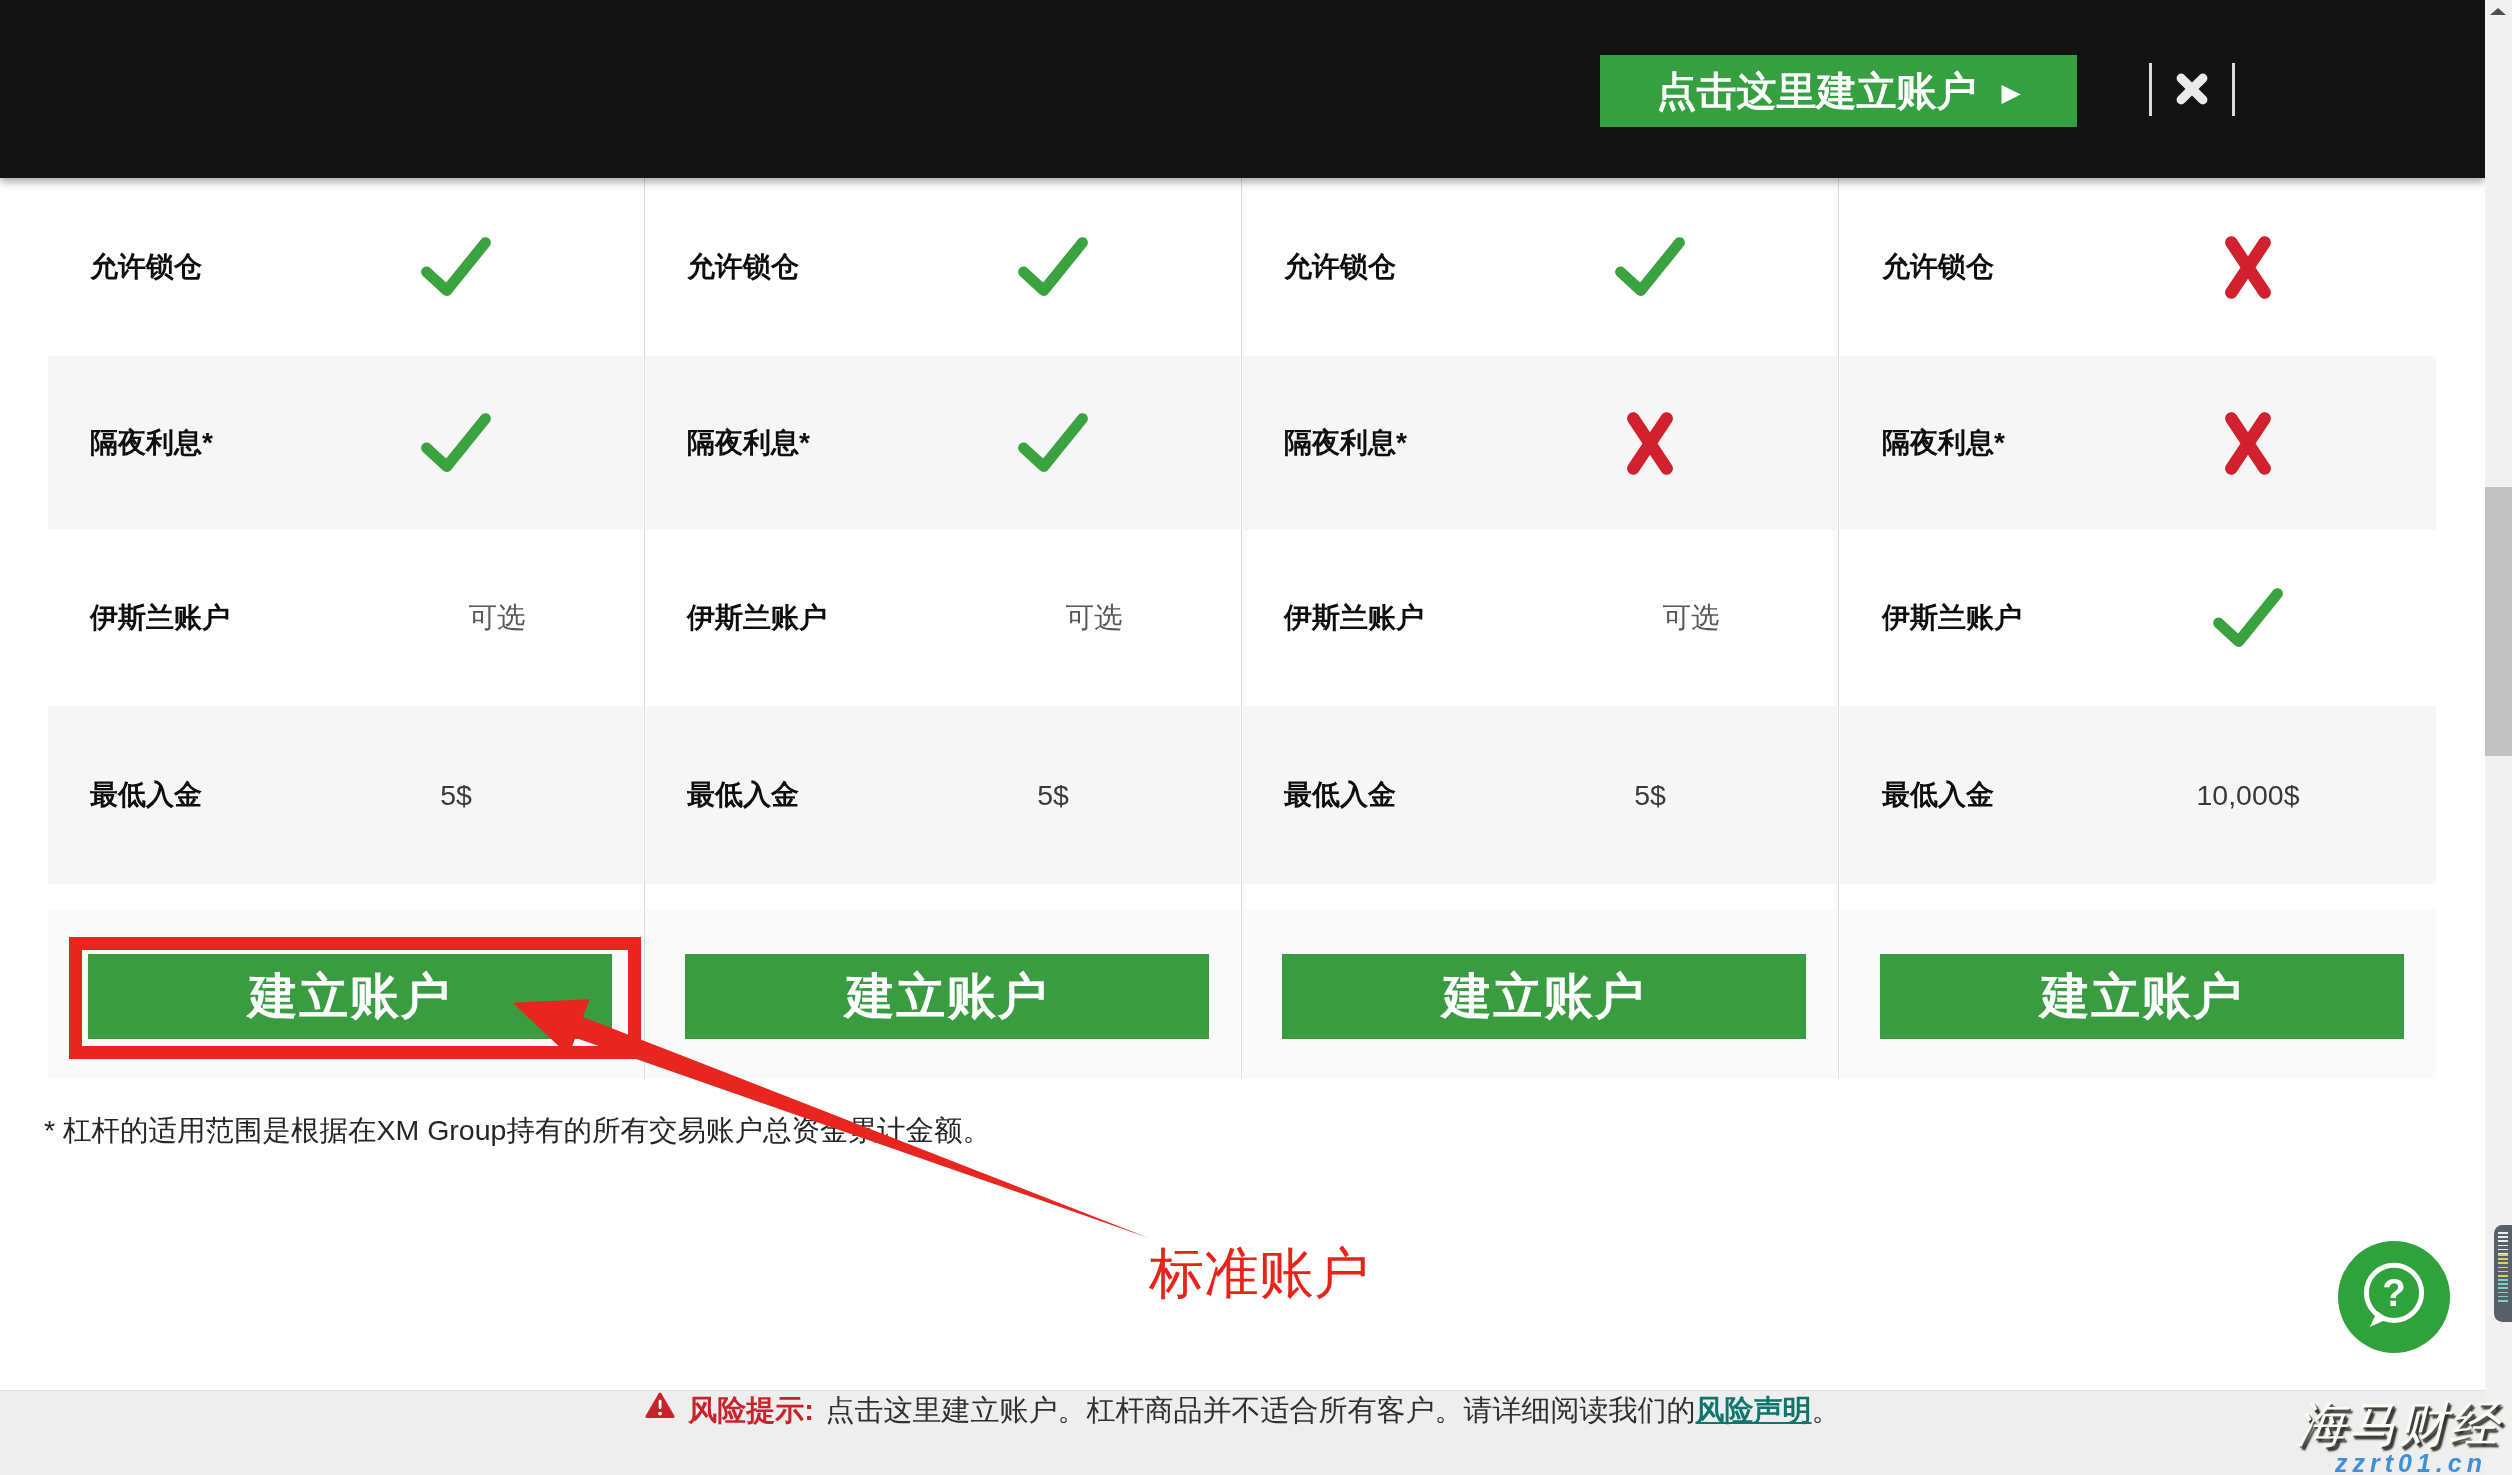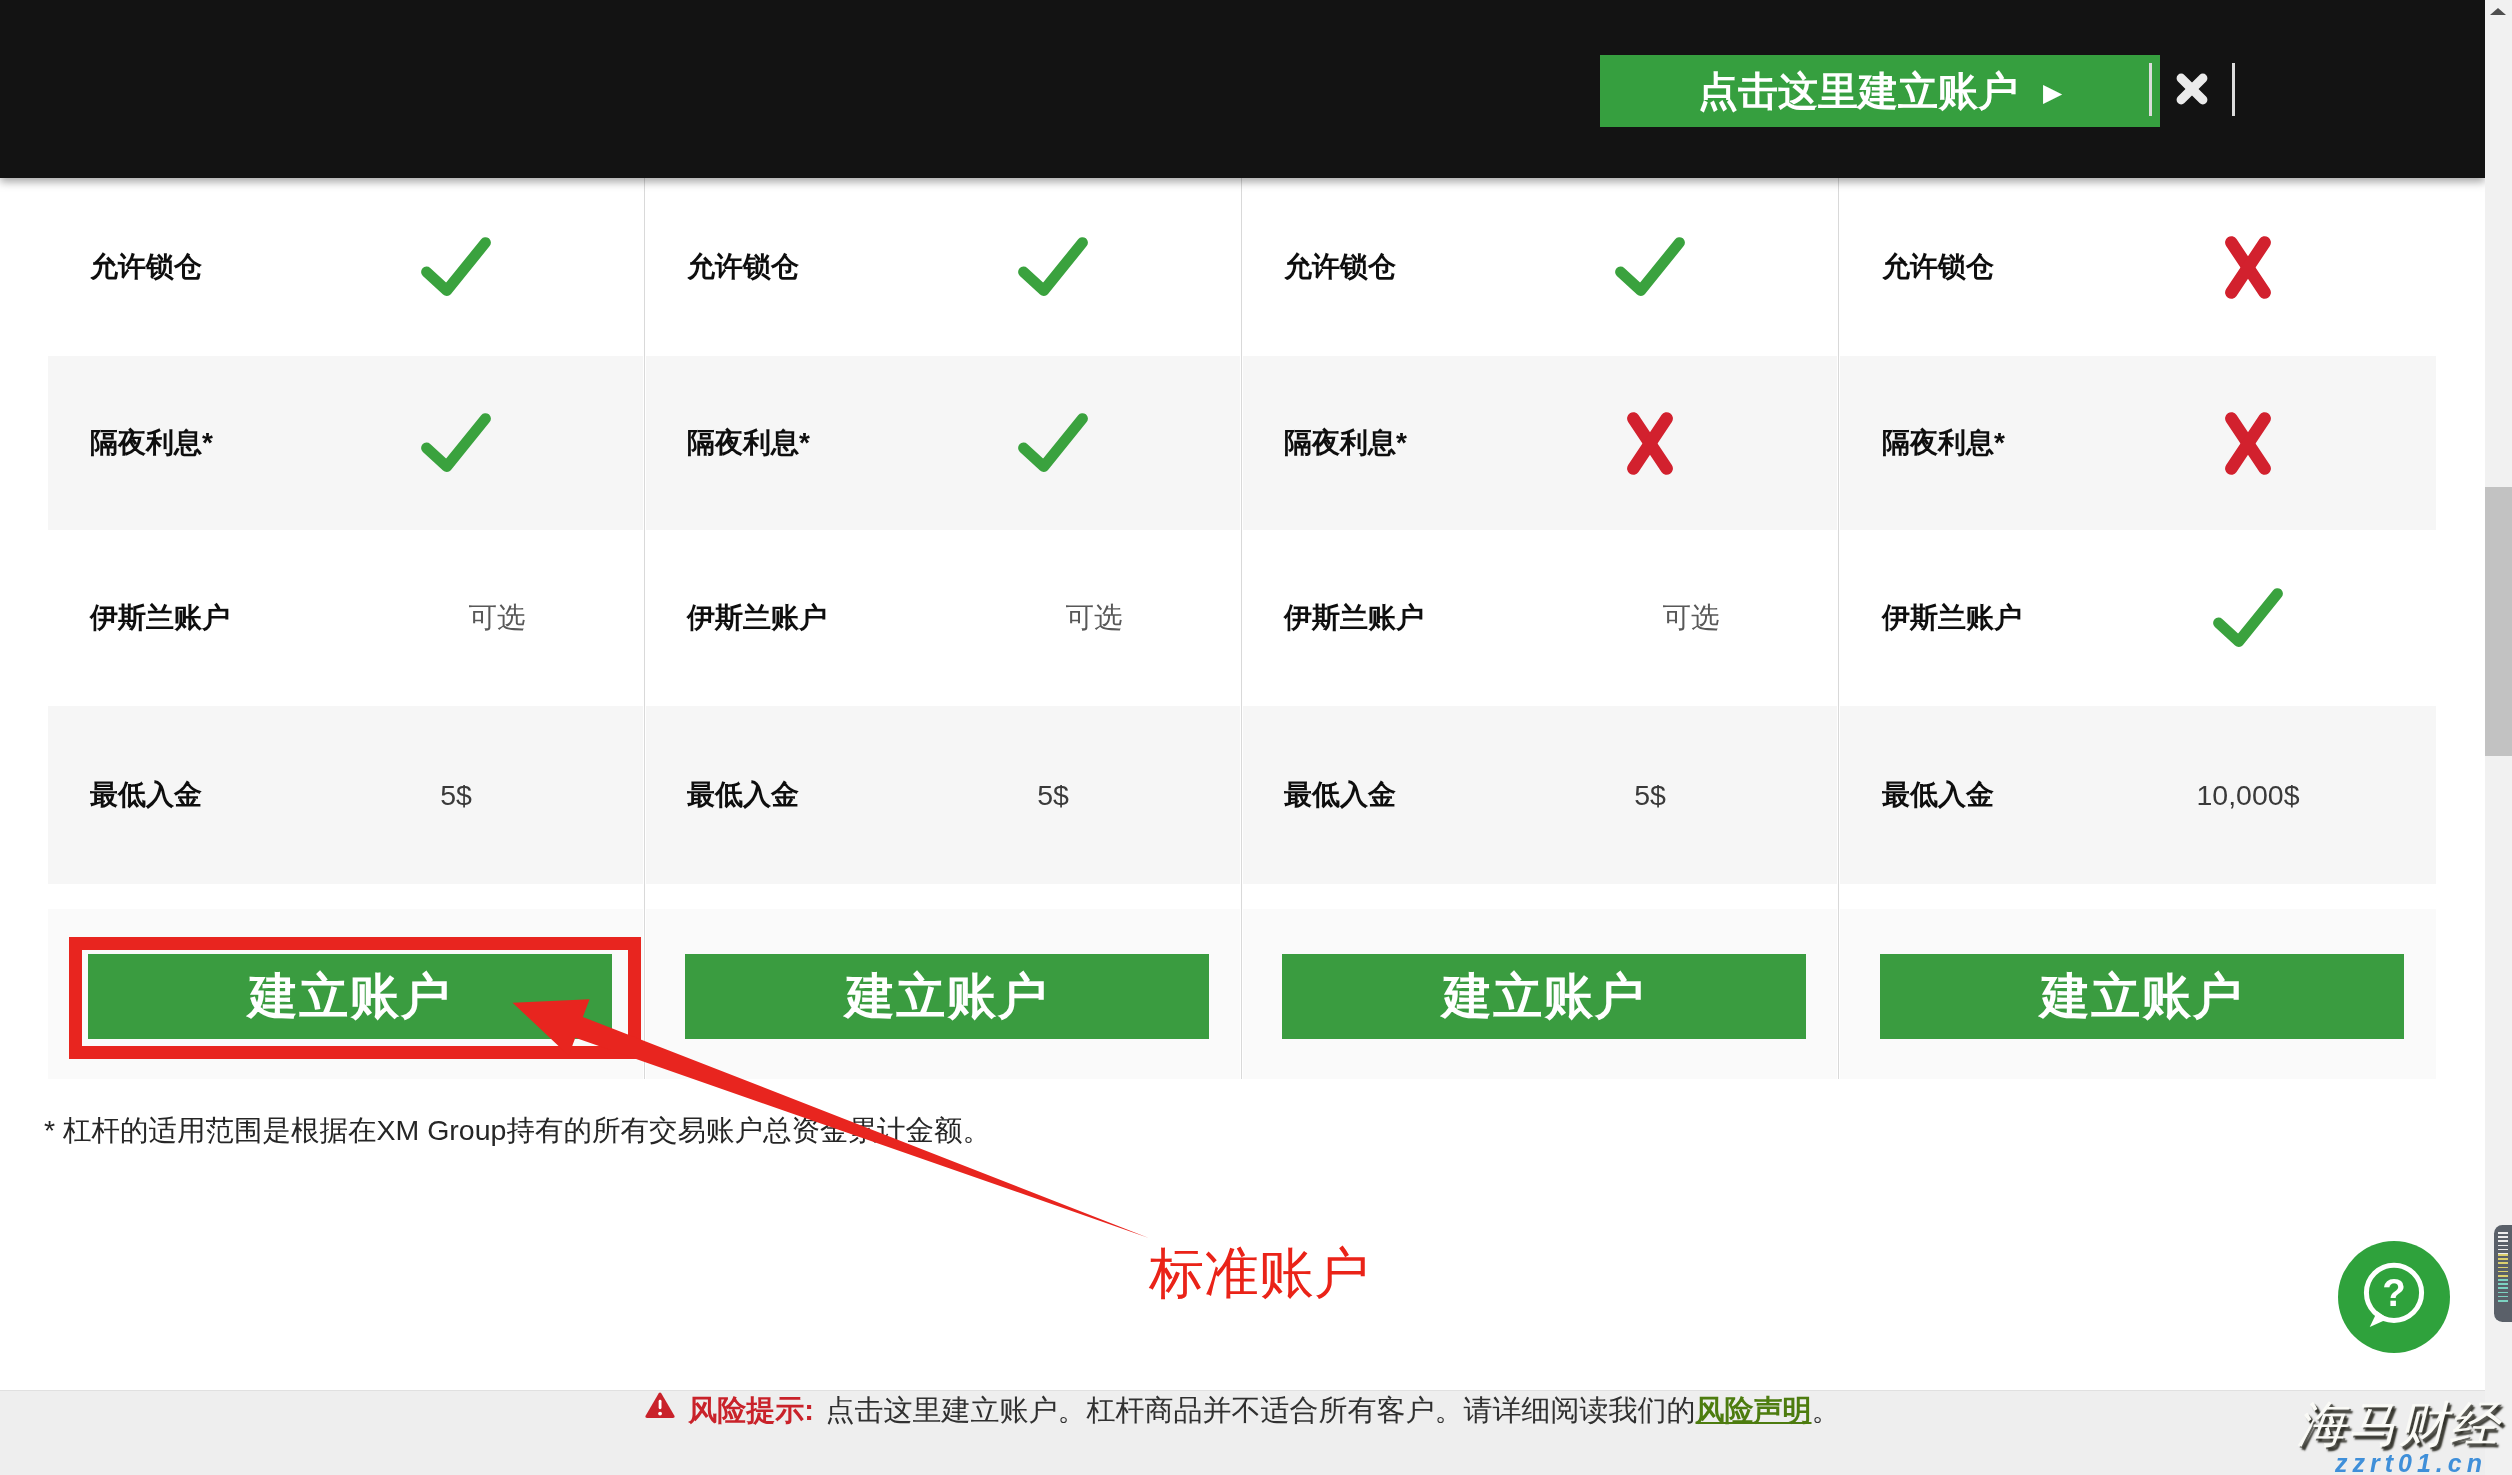--- a/index.html
+++ b/index.html
@@ -5,21 +5,21 @@
   * { margin:0; padding:0; box-sizing:border-box; }
   html,body { width:2512px; height:1475px; overflow:hidden; background:#fff;
     font-family:"Liberation Sans","DejaVu Sans",sans-serif; }
   .stage { position:absolute; left:0; top:0; width:2512px; height:1475px; background:#fff; }
 
   
   .banner { position:absolute; left:0; top:0; width:2485px; height:178px; background:#131313;
     box-shadow:0 4.2px 8.4px rgba(0,0,0,.35); z-index:5; }
   .banner-title { position:absolute; left:553px; top:70px; font-size:39px; font-weight:600;
     color:#fff; letter-spacing:0.8px; white-space:nowrap; }
-  .cta { position:absolute; left:1600px; top:55px; width:560px; height:72px; background:#369f3f;
+  .cta { position:absolute; left:1600px; top:55px; width:477px; height:72px; background:#369f3f;
     display:flex; align-items:center; justify-content:center; gap:25px; cursor:pointer; }
   .cta-label { font-size:40px; font-weight:700; color:#fff; white-space:nowrap; }
   .cta-arrow { font-size:25px; color:#fff; line-height:1; padding-top:3.4px; }
   .bar-divider { position:absolute; top:63px; width:2.5px; height:53px; background:#dcdcdc; }
   .divider-a { left:2149px; } .divider-b { left:2232px; }
   .close-btn { position:absolute; left:2172px; top:69px; width:40px; height:40px; cursor:pointer; }
 
   
   .band { position:absolute; left:48px; width:2388px; }
   .band.r2 { top:356px; height:174px; background:#f6f6f6; }
@@ -53,21 +53,21 @@
   .anno-label { position:absolute; left:1149px; top:1237px; font-size:55px; color:#ea2318;
     z-index:6; white-space:nowrap; }
 
   .footnote { position:absolute; left:44px; top:1112px; font-size:28.5px; color:#262626; white-space:nowrap; }
 
   
   .risk-bar { position:absolute; left:0; top:1390px; width:2485px; height:85px; background:#eeeeee;
     border-top:0.8px solid #e0e0e0; display:flex; align-items:flex-start; justify-content:center; gap:11.7px; }
   .risk-label { font-size:29px; font-weight:700; color:#c9222a; white-space:nowrap; }
   .risk-text { font-size:29px; color:#303030; white-space:nowrap; }
-  .risk-link { font-weight:700; text-decoration:underline; color:#4d7c0f; cursor:pointer; }
+  .risk-link { font-weight:700; text-decoration:underline; color:#0f766e; cursor:pointer; }
 
   
   .help-btn { position:absolute; left:2338px; top:1241px; width:112px; height:112px; border-radius:50%;
     background:#2fa23c; z-index:7; cursor:pointer; }
 
   
   .wm1 { position:absolute; left:2297px; top:1392px; font-size:49px; font-weight:400; font-style:italic;
     color:#fafaf6; text-shadow:3.4px 4.2px 1.7px rgba(45,45,38,.95), 1.7px 1.7px 0.8px rgba(45,45,38,.75);
     z-index:9; white-space:nowrap; letter-spacing:1.7px; }
   .wm2 { position:absolute; left:2335px; top:1449px; font-size:25px; font-weight:700; font-style:italic;

